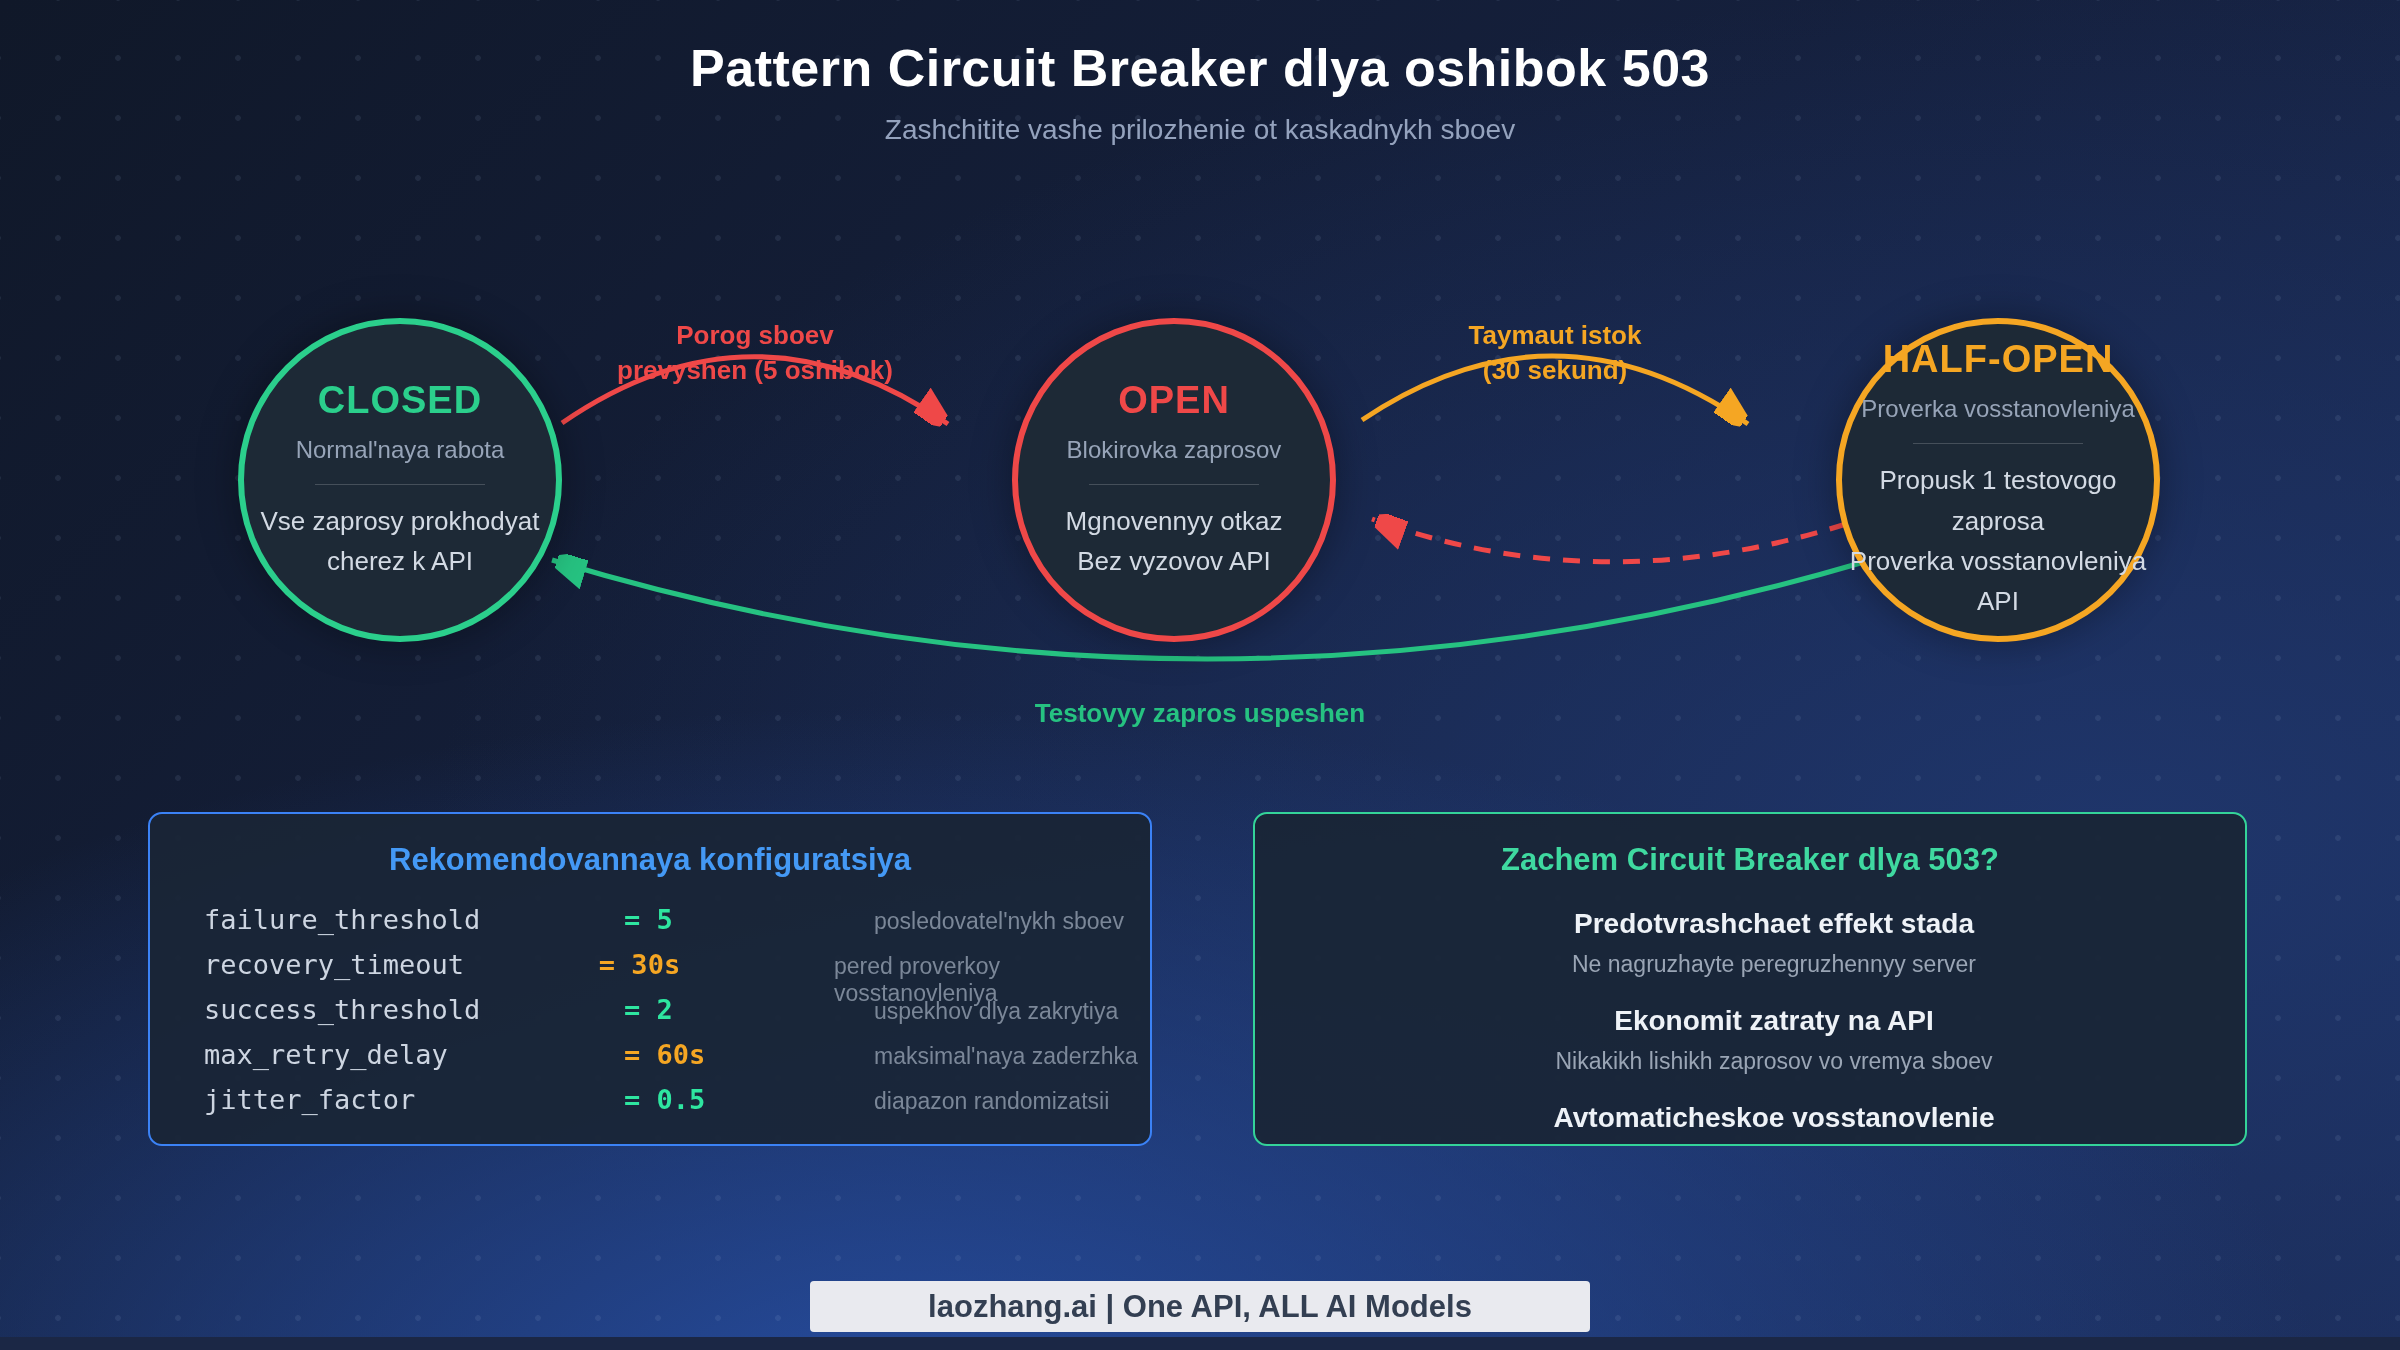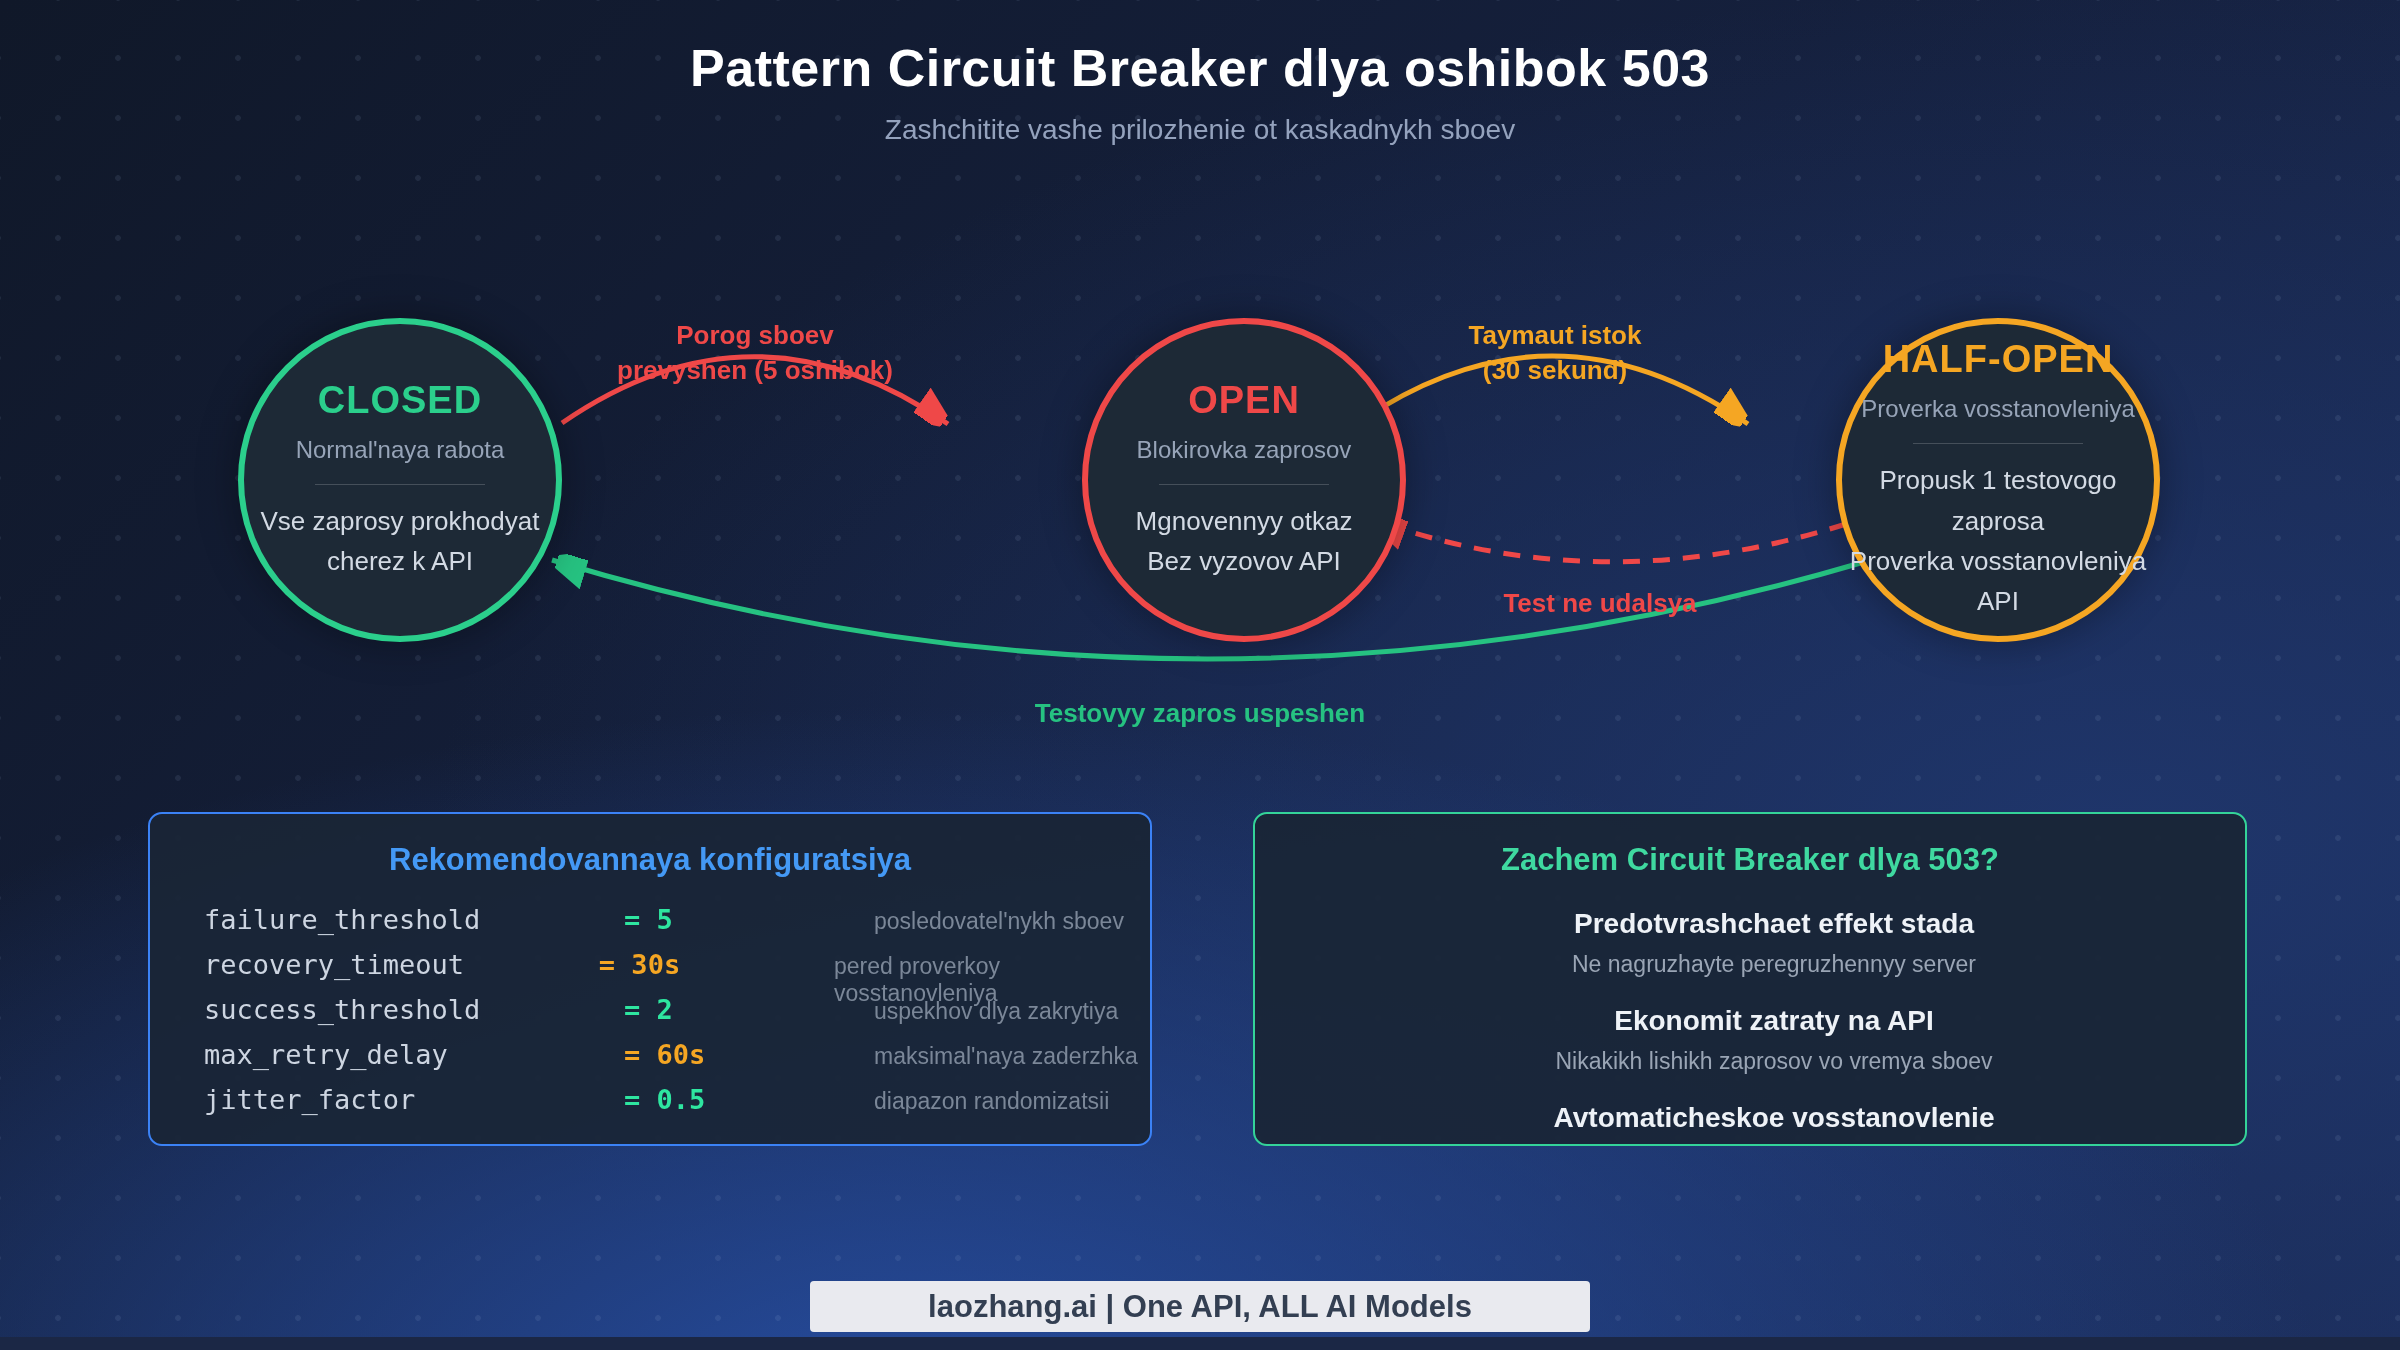--- a/index.html
+++ b/index.html
@@ -34,21 +34,21 @@
     position:absolute; width:324px; height:324px; border-radius:50%;
     background:#1d2936; display:flex; flex-direction:column;
     align-items:center; justify-content:center; text-align:center;
     box-shadow:0 0 40px rgba(0,0,0,0.35);
   }
   .state .name { font-size:38px; font-weight:bold; letter-spacing:1px; }
   .state .sub  { font-size:24px; color:#97a4b8; margin-top:14px; }
   .state .div  { width:170px; height:1px; background:rgba(255,255,255,0.18); margin:20px 0 16px; }
   .state .det  { font-size:26px; color:#d3dae4; line-height:1.55; }
   .state-closed   { left:238px;  top:318px; border:6px solid #2bcf8c; }
-  .state-open     { left:1082px; top:318px; border:6px solid #ef4848; }
+  .state-open     { left:1012px; top:318px; border:6px solid #ef4848; }
   .state-halfopen { left:1836px; top:318px; border:6px solid #f5a623; }
   .state-closed  .name { color:#2bcf8c; }
   .state-open    .name { color:#ef4848; }
   .state-halfopen .name{ color:#f5a623; }
 
   
   .tlabel { position:absolute; text-align:center; font-weight:bold; font-size:26px; line-height:1.35; }
   .tlabel.red    { color:#ef4848; }
   .tlabel.orange { color:#f5a623; }
   .tlabel.green  { color:#26c281; }
@@ -142,23 +142,20 @@
   </div>
 
   <div class="tlabel red tl-fail">
     <div>Porog sboev</div>
     <div>prevyshen (5 oshibok)</div>
   </div>
   <div class="tlabel orange tl-timeout">
     <div>Taymaut istok</div>
     <div>(30 sekund)</div>
   </div>
-  <div class="tlabel red tl-testfail">
-    <div>Test ne udalsya</div>
-  </div>
   <div class="tlabel green tl-testok">
     <div>Testovyy zapros uspeshen</div>
   </div>
 
   <section class="panel panel-config">
     <h2>Rekomendovannaya konfiguratsiya</h2>
     <div class="cfg-rows">
       <div class="cfg-row">
         <span class="cfg-key">failure_threshold</span>
         <span class="cfg-val" data-color="green">= 5</span>

